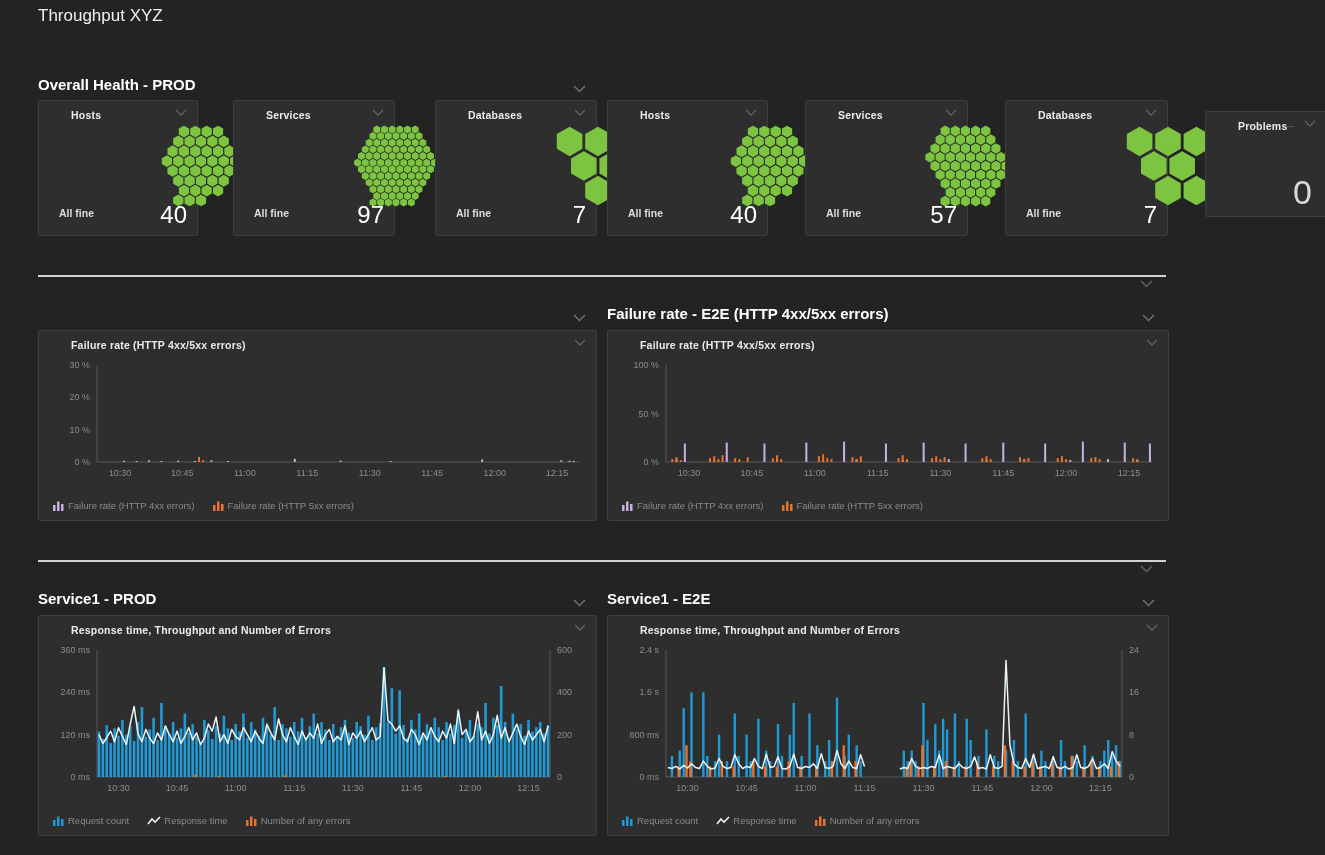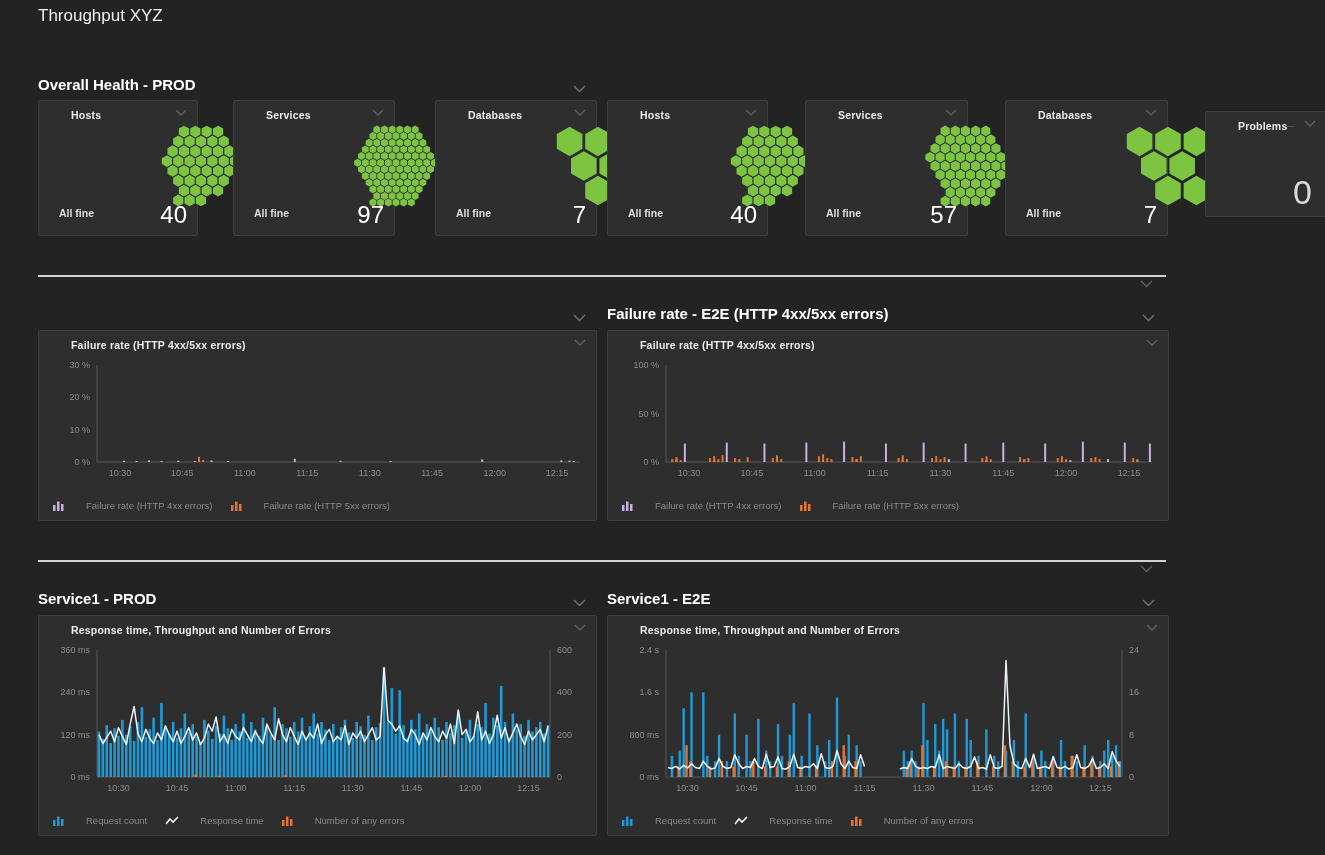--- a/index.html
+++ b/index.html
@@ -17,21 +17,21 @@
   .tile-foot{position:absolute;left:20px;right:10px;bottom:6px;display:flex;justify-content:space-between;align-items:center;}
   .status{font-size:10.5px;font-weight:bold;color:#dedede;padding-bottom:4px;}
   .count{font-size:24px;color:#ffffff;}
   .pdash{width:26px;height:1px;background:#525252;margin:6px 10px 0 auto;}
   .pdash + .chev{margin-left:0;}
   .big-value{position:absolute;right:14px;bottom:4px;font-size:34px;color:#d9d9d9;}
   .divider{position:absolute;height:2px;background:#d2d2d2;}
   .div-chev{position:absolute;line-height:0;}
   .chart{position:absolute;left:0;right:0;top:24px;bottom:36px;}
   .legend{position:absolute;left:14px;bottom:9px;display:flex;gap:18px;align-items:center;}
-  .lg-item{display:inline-flex;align-items:center;gap:21px;}
+  .lg-item{display:inline-flex;align-items:center;gap:3px;}
   .lg-label{font-size:9.5px;color:#8a8a8a;}
 </style>
 </head>
 <body>
 
 <div class="page">
 
   <div class="page-title">Throughput XYZ</div>
 
   <div class="sec" style="left:38px;top:71px;width:548px">

